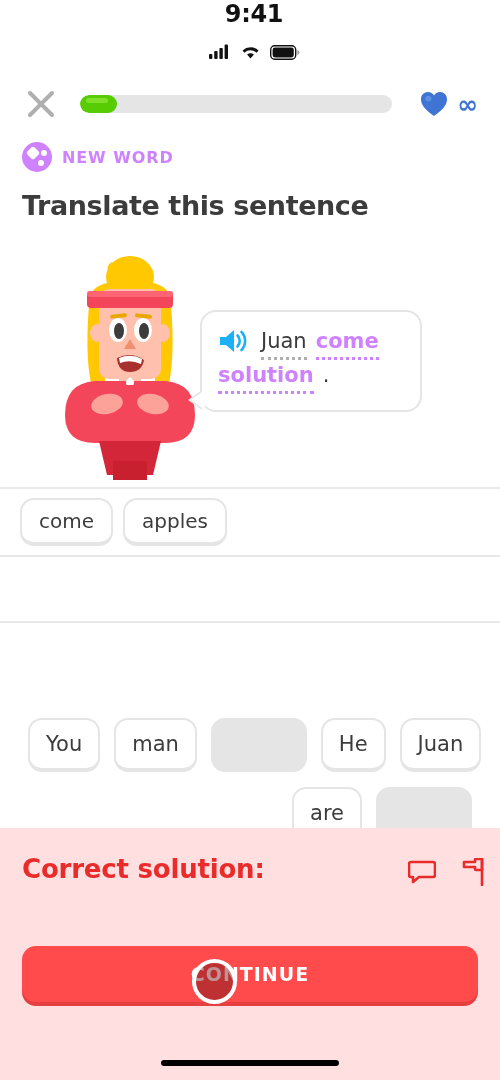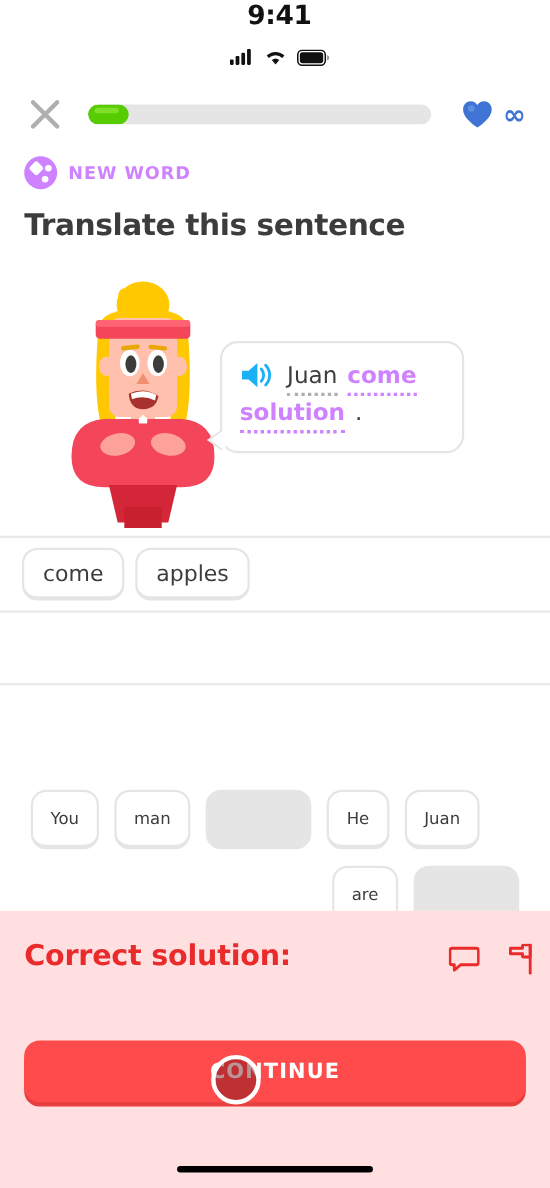--- a/index.html
+++ b/index.html
@@ -274,21 +274,21 @@
   .bank-tile {
     display: inline-flex;
     align-items: center;
     justify-content: center;
     background: #ffffff;
     border: 2px solid #e5e5e5;
     border-bottom-width: 4px;
     border-radius: 14px;
     padding: 0 16px;
     height: 54px;
-    font-size: 15px;
+    font-size: 21px;
     color: #3c3c3c;
     cursor: pointer;
     user-select: none;
   }
   .bank-tile.used {
     background: #e5e5e5;
     border-color: #e5e5e5;
     color: transparent;
     min-width: 96px;
     cursor: default;

